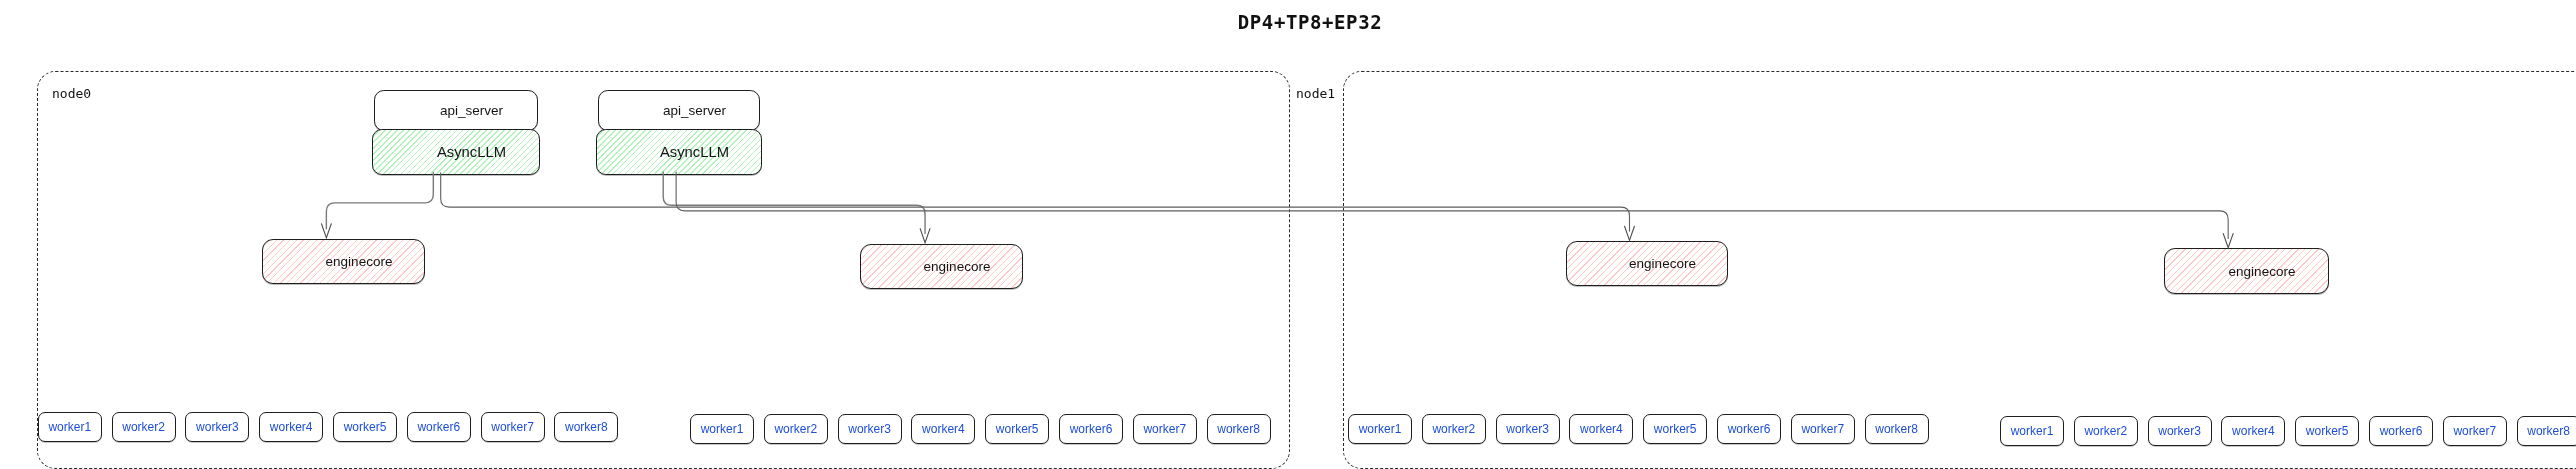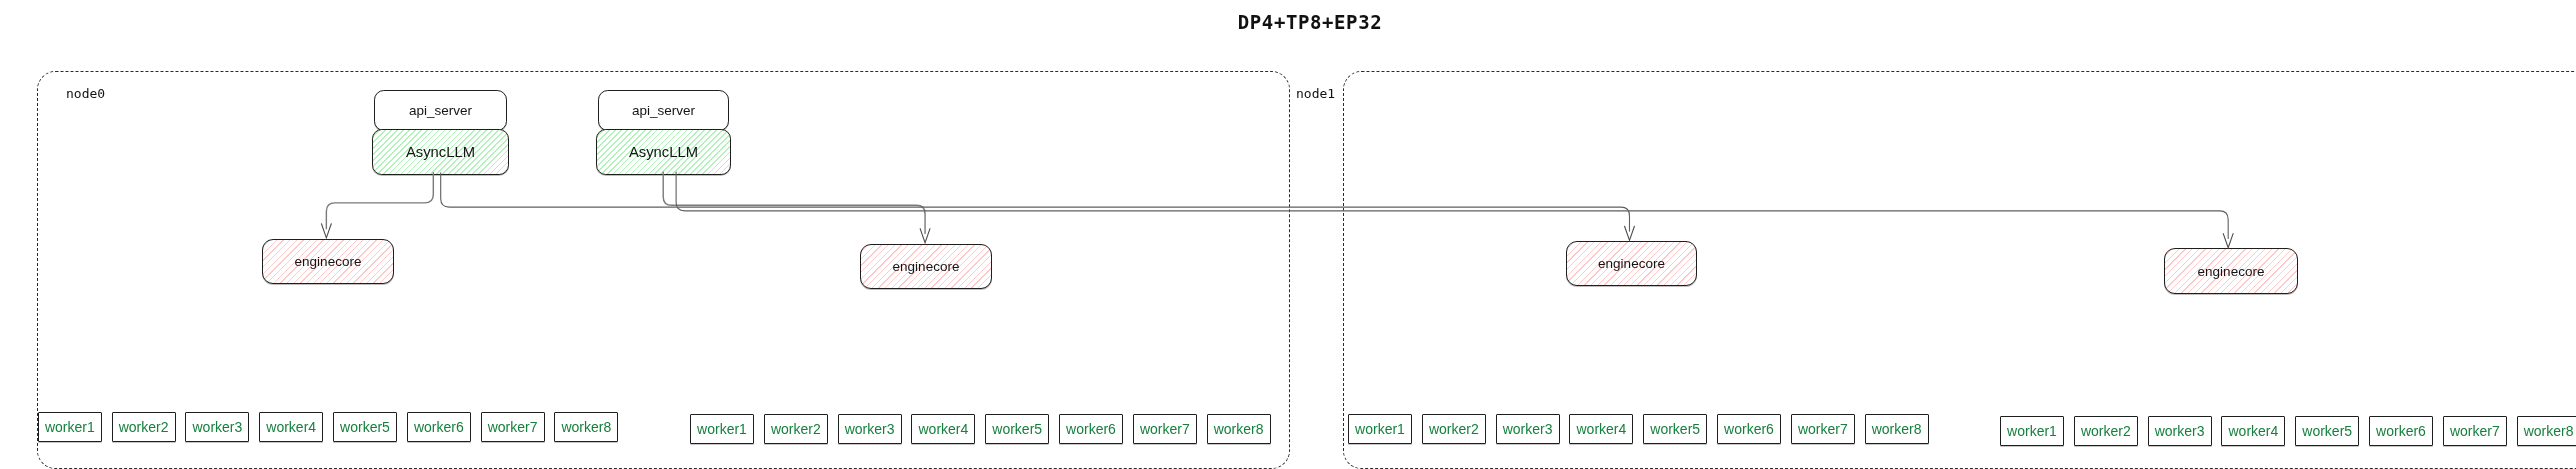--- a/index.html
+++ b/index.html
@@ -16,53 +16,54 @@
     position:absolute;border:1.5px dashed #2b2b2b;border-radius:18.5px;background:transparent;
   }
   .node-label{
     position:absolute;font-family:"DejaVu Sans Mono",monospace;font-size:13px;color:#111;
   }
   .box{
     position:absolute;display:flex;align-items:center;justify-content:center;
     background:#ffffff;border:1.5px solid #1e1e1e;border-radius:9.8px;
     font-size:13.5px;color:#141414;box-shadow:0 0.9px 0 rgba(30,30,30,0.28);
     white-space:nowrap;
+    padding-left:31px;
   }
   .hatch-green{
     background-color:#ffffff;
     background-image:repeating-linear-gradient(135deg,#b2f2bb 0 1.1px,transparent 1.1px 4.2px);
   }
   .hatch-red{
     border-radius:11px;
     background-color:#ffffff;
     background-image:repeating-linear-gradient(135deg,#ffc9c9 0 0.9px,transparent 0.9px 4.7px);
   }
   .worker-row{
     position:absolute;display:flex;gap:9.8px;
   }
   .worker{
     width:62px;height:28px;flex:0 0 auto;display:flex;align-items:center;justify-content:center;
-    background:#ffffff;border:1.4px solid #1e1e1e;border-radius:1px;
-    font-size:14px;color:#15803d;box-shadow:0 0.9px 0 rgba(30,30,30,0.25);
+    background:#ffffff;border:1.4px solid #1e1e1e;border-radius:7px;
+    font-size:12px;color:#1d4ed8;box-shadow:0 0.9px 0 rgba(30,30,30,0.25);
     white-space:nowrap;
   }
   .edges{position:absolute;top:0;left:0;pointer-events:none;}
   .edge{fill:none;stroke:#7a7a7a;stroke-width:2.3;stroke-linecap:round;}
   .edge.dark{stroke:#5f5f5f;stroke-width:1.8;}
   .arrowhead{fill:none;stroke:#4d4d4d;stroke-width:1.8;stroke-linecap:round;}
 </style>
 </head>
 <body>
 
 <div class="canvas">
 
   <div class="diagram-title">DP4+TP8+EP32</div>
 
   <div class="node-frame" style="left:8.6px;top:71px;width:1251px;height:396px;"></div>
-  <div class="node-label" style="left:38px;top:86px;text-align:right;">node0</div>
+  <div class="node-label" style="left:24px;top:86px;text-align:right;">node0</div>
 
   <div class="node-frame" style="left:1315px;top:71px;width:1251px;height:396px;"></div>
   <div class="node-label" style="left:1268px;top:86px;">node1</div>
 
   <div class="box" style="left:346px;top:90px;width:131px;height:39px;">api_server</div>
   <div class="box hatch-green" style="left:344px;top:129px;width:135px;height:44px;font-size:14.8px;">AsyncLLM</div>
 
   <div class="box" style="left:570px;top:90px;width:129px;height:39px;">api_server</div>
   <div class="box hatch-green" style="left:568px;top:129px;width:133px;height:44px;font-size:14.8px;">AsyncLLM</div>
 

